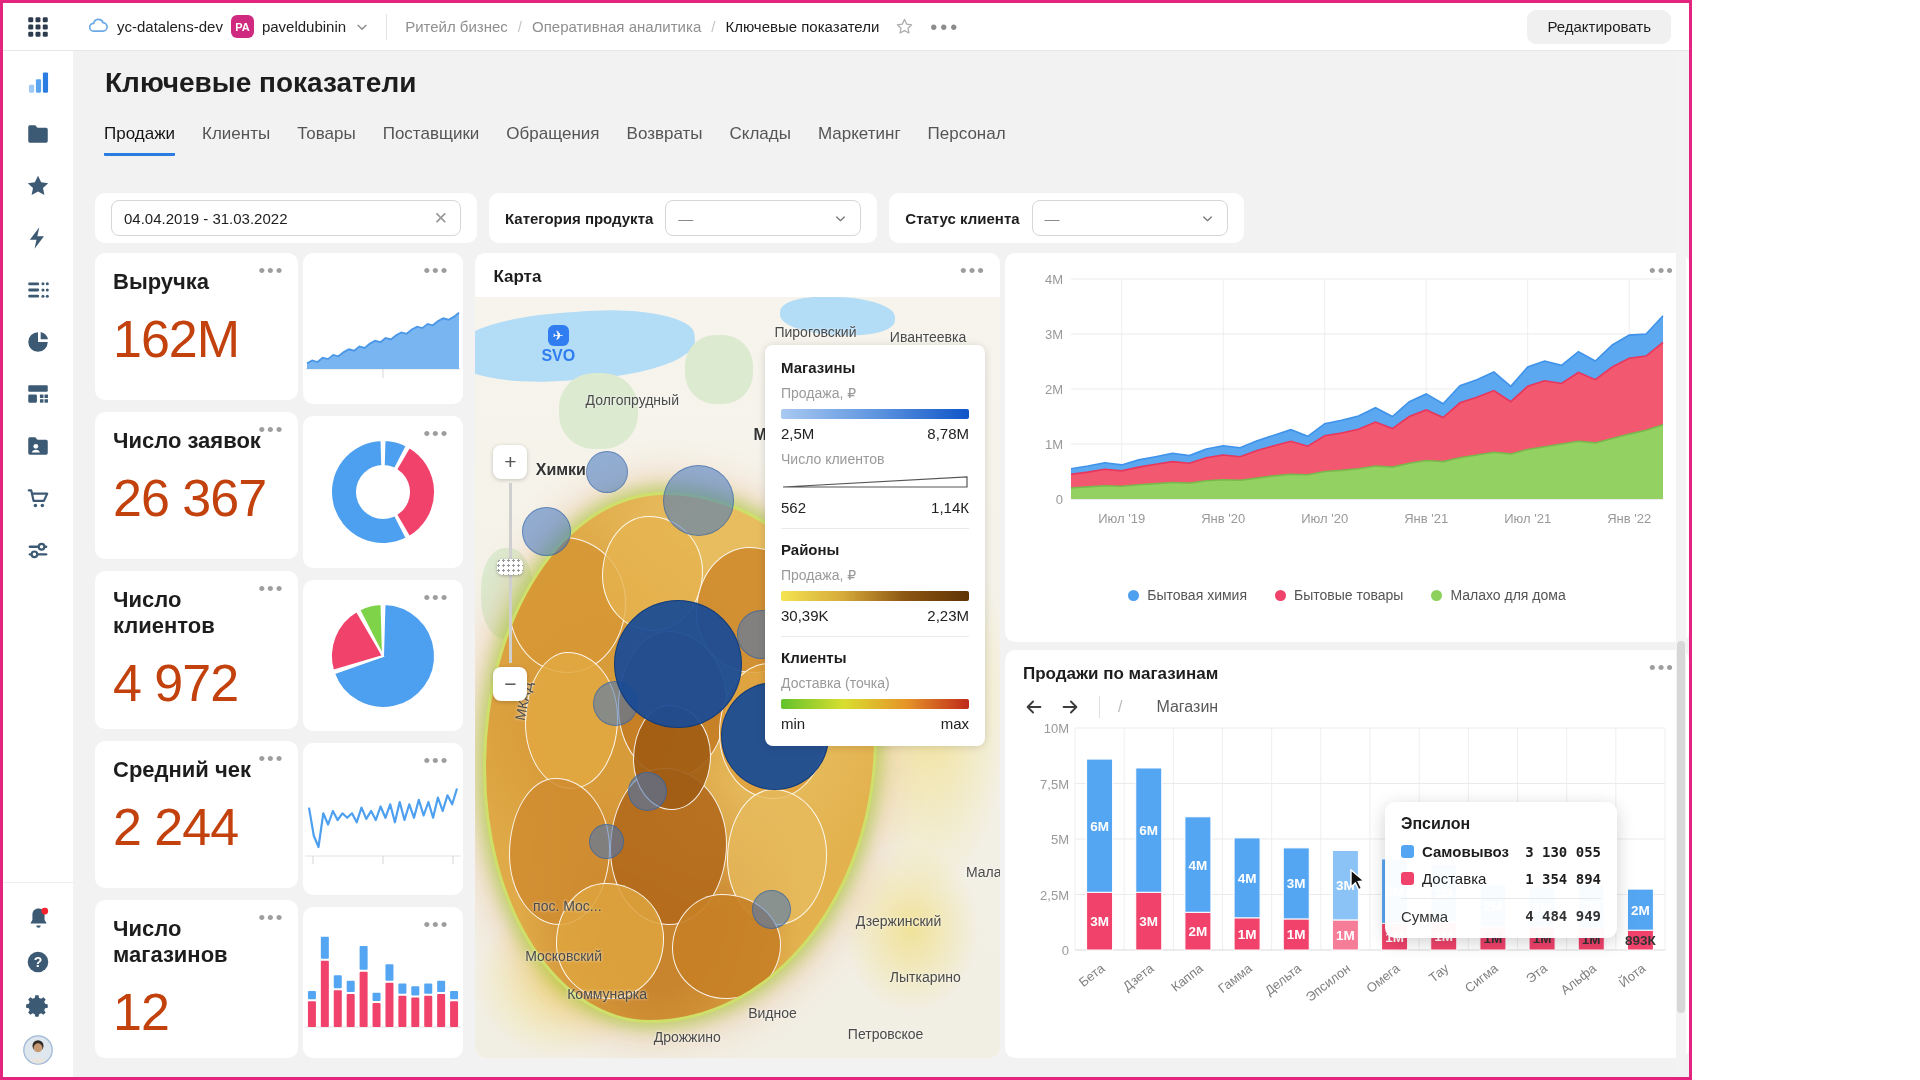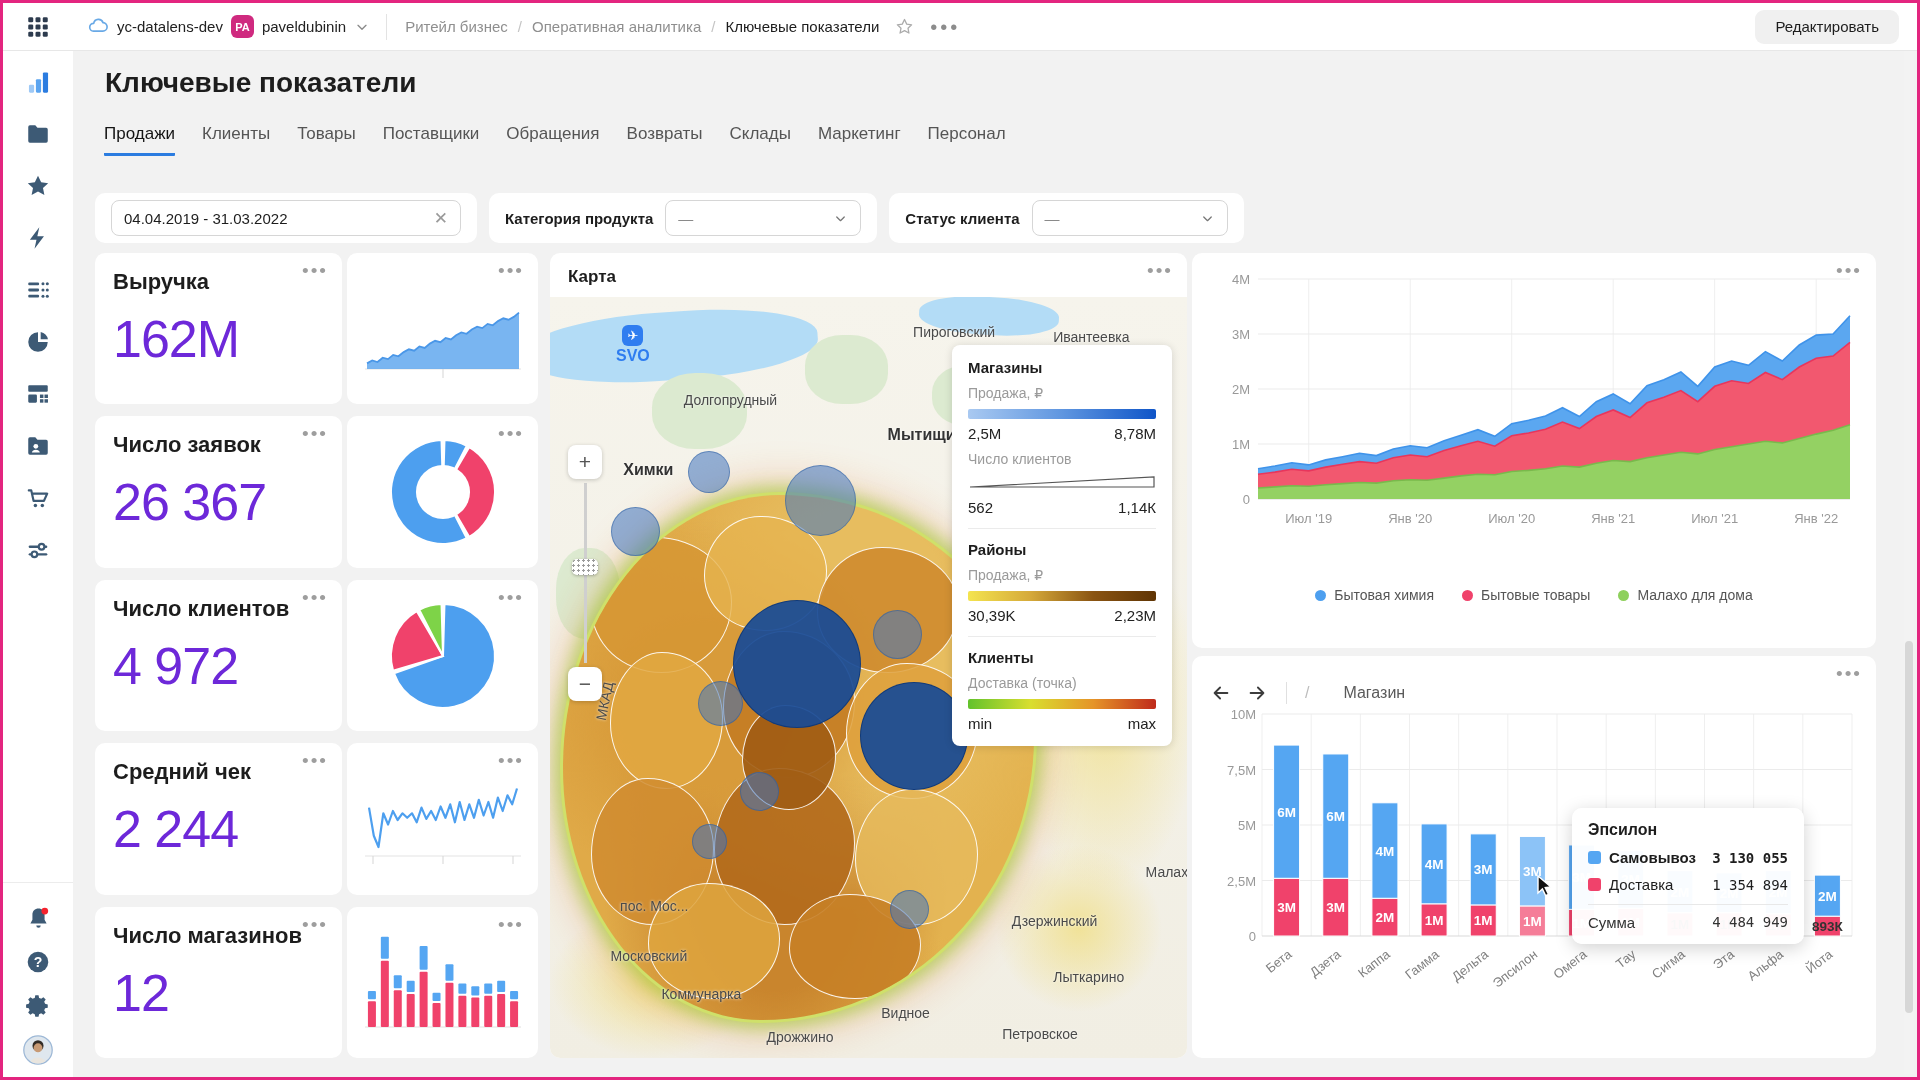--- a/index.html
+++ b/index.html
@@ -1,17 +1,17 @@
 <!DOCTYPE html>
 <html><head>
 <meta charset="utf-8">
 <style>
   * { box-sizing: border-box; margin: 0; padding: 0; }
   body { font-family: "Liberation Sans","DejaVu Sans",sans-serif; background:#fff; }
-  .page { position:relative; width:1920px; height:1080px; border:3px solid #e3257f; background:#f2f2f2; overflow:hidden; }
+  .page { position:relative; width:1692px; height:1080px; border:3px solid #e3257f; background:#f2f2f2; overflow:hidden; }
 
   
   .topbar { position:absolute; left:0; top:0; right:0; height:48px; background:#fff; border-bottom:1px solid #e7e7e7; display:flex; align-items:center; z-index:30; }
   .logo-cell { width:70px; display:flex; justify-content:center; align-items:center; cursor:pointer; }
   .tenant { display:flex; align-items:center; gap:8px; margin-left:14px; cursor:pointer; }
   .tenant-name { font-size:15px; color:#222; }
   .user-badge { width:23px; height:23px; border-radius:6px; background:#cf2a7f; color:#fff; font-size:11px; font-weight:bold; display:flex; align-items:center; justify-content:center; }
   .user-name { font-size:15px; color:#222; }
   .tb-divider { width:1px; height:26px; background:#e3e3e3; margin:0 18px 0 16px; }
   .breadcrumbs { display:flex; align-items:center; gap:10px; font-size:15px; color:#8f8f8f; }
@@ -41,21 +41,21 @@
   .date-input { width:350px; height:36px; border:1px solid #d6d6d6; border-radius:8px; display:flex; align-items:center; justify-content:space-between; padding:0 12px; font-size:15px; color:#1d1d1d; cursor:text; }
   .clear-x { color:#9a9a9a; font-size:17px; cursor:pointer; }
   .select { width:196px; height:36px; border:1px solid #d6d6d6; border-radius:8px; display:flex; align-items:center; justify-content:space-between; padding:0 12px; font-size:15px; color:#8a8a8a; cursor:pointer; }
 
   .grid { display:flex; margin-top:10px; height:805px; }
   .card { background:#fff; border-radius:10px; position:relative; }
   .col-kpi { width:247px; display:flex; flex-direction:column; gap:12px; margin-right:5px; }
   .col-mini { width:191px; display:flex; flex-direction:column; gap:12px; margin-right:12px; }
   .kpi-card { flex:1; padding:16px 18px; }
   .kpi-label { font-size:22px; font-weight:700; color:#1d1d1d; }
-  .kpi-value { font-size:52px; font-weight:500; color:#6d28d9; margin-top:14px; letter-spacing:-1px; }
+  .kpi-value { font-size:52px; font-weight:500; color:#c2410c; margin-top:14px; letter-spacing:-1px; }
   .card-dots { position:absolute; top:12px; right:14px; color:#9e9e9e; font-size:19px; letter-spacing:2px; cursor:pointer; line-height:12px; }
   .mini-card { flex:1; display:flex; align-items:center; justify-content:center; }
 
   
   .map-card { width:637px; margin-right:5px; overflow:hidden; }
   .map-title { font-size:17px; font-weight:700; color:#1d1d1d; padding:14px 0 0 18px; }
   .map-area { position:absolute; left:0; right:0; top:44px; bottom:0; background:linear-gradient(#f6f4ec,#f1eee3); overflow:hidden; }
   .m-water { position:absolute; background:#b3dcf6; border-radius:45%; }
   .m-green { position:absolute; background:#dcead0; border-radius:45%; }
   .m-yellow { position:absolute; background:radial-gradient(closest-side, rgba(240,219,112,0.65), rgba(240,219,112,0)); border-radius:50%; }
@@ -100,21 +100,21 @@
   .nav-div { width:1px; height:22px; background:#e0e0e0; margin:0 4px; }
   .drill-sep { color:#bdbdbd; font-size:16px; }
   .drill-label { color:#5a5a5a; font-size:16px;padding-left:20px; }
 
   .tooltip { position:absolute; left:380px; top:152px; width:232px; background:rgba(255,255,255,.97); border-radius:10px; box-shadow:0 4px 18px rgba(0,0,0,.18); padding:13px 16px; z-index:12; }
   .tt-title { font-size:16px; font-weight:700; color:#1d1d1d; }
   .tt-row { display:flex; align-items:center; gap:8px; margin-top:10px; font-size:15px; color:#1d1d1d; }
   .tt-sw { width:13px; height:13px; border-radius:3px; flex:none; }
   .tt-name { font-weight:700; }
   .tt-row.light .tt-name { font-weight:400; }
-  .tt-val { margin-left:auto; font-family:"DejaVu Sans Mono","Liberation Mono",monospace; font-size:14px; }
+  .tt-val { margin-left:auto; font-family:"DejaVu Sans Mono","Liberation Mono",monospace; font-size:14px;font-weight:bold; }
   .tt-row .tt-val.bold { font-weight:700; }
   .tt-total { display:flex; justify-content:space-between; border-top:1px solid #e8e8e8; margin-top:11px; padding-top:9px; font-size:15px; color:#333; }
   .cursor-icon { position:absolute; z-index:13; }
 
   .scroll-track { position:absolute; top:48px; right:3px; bottom:3px; width:10px; background:#f3f3f3; z-index:40; }
   .scroll-thumb { position:absolute; right:1px; width:8px; top:590px; height:372px; border-radius:4px; background:#d7d7d7; cursor:grab; }
 
   svg text { font-family:"Liberation Sans","DejaVu Sans",sans-serif; }
 </style>
 </head>
@@ -560,20 +560,21 @@
                 <span>Бытовые товары</span>
               </span>
               <span class="item">
                 <span class="dot" style="background: rgb(142, 208, 92);"></span>
                 <span>Малахо для дома</span>
               </span>
             </div>
         </section>
 
         <section class="card chart-card-b">
+          <h3 class="chart-title">Продажи по магазинам</h3>
           <span class="card-dots">•••</span>
           <div class="drill-nav">
             <span class="nav-arrow">
               <svg width="22" height="22" viewBox="0 0 24 24" fill="none">
                   <path d="M19 12H5m0 0l6-6m-6 6l6 6" stroke="#3c3c3c" stroke-width="2" stroke-linecap="round" stroke-linejoin="round"></path>
                 </svg>
             </span>
             <span class="nav-arrow">
               <svg width="22" height="22" viewBox="0 0 24 24" fill="none">
                   <path d="M5 12h14m0 0l-6-6m6 6l-6 6" stroke="#3c3c3c" stroke-width="2" stroke-linecap="round" stroke-linejoin="round"></path>

